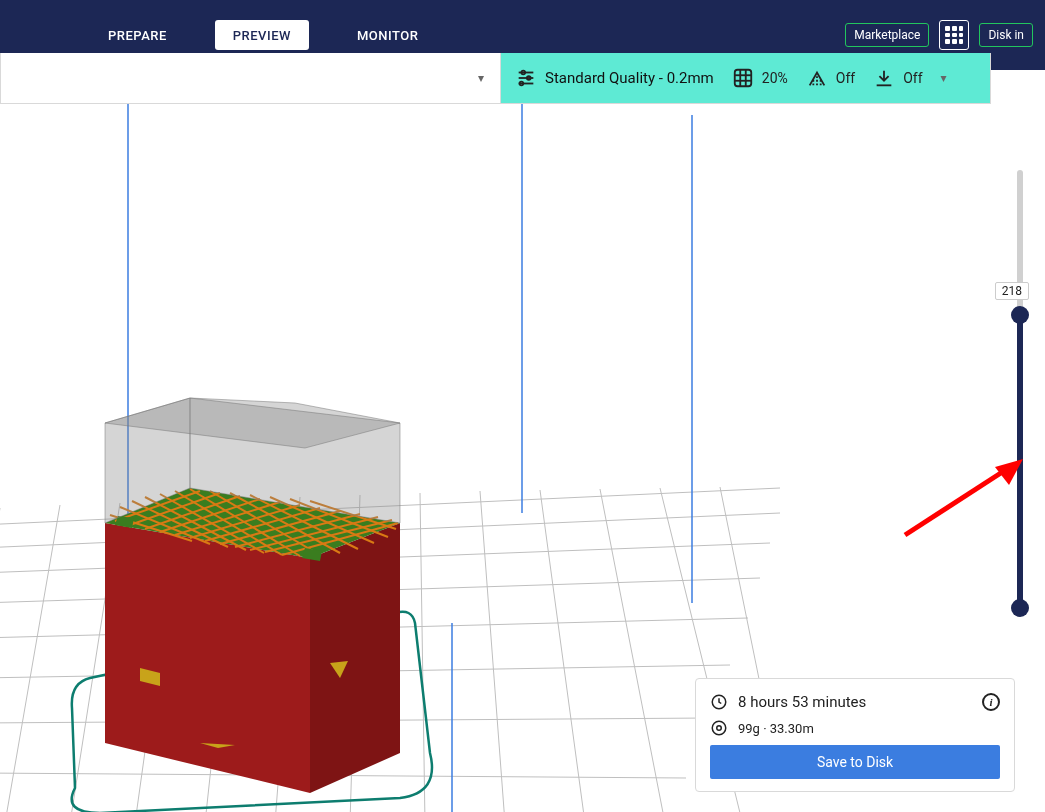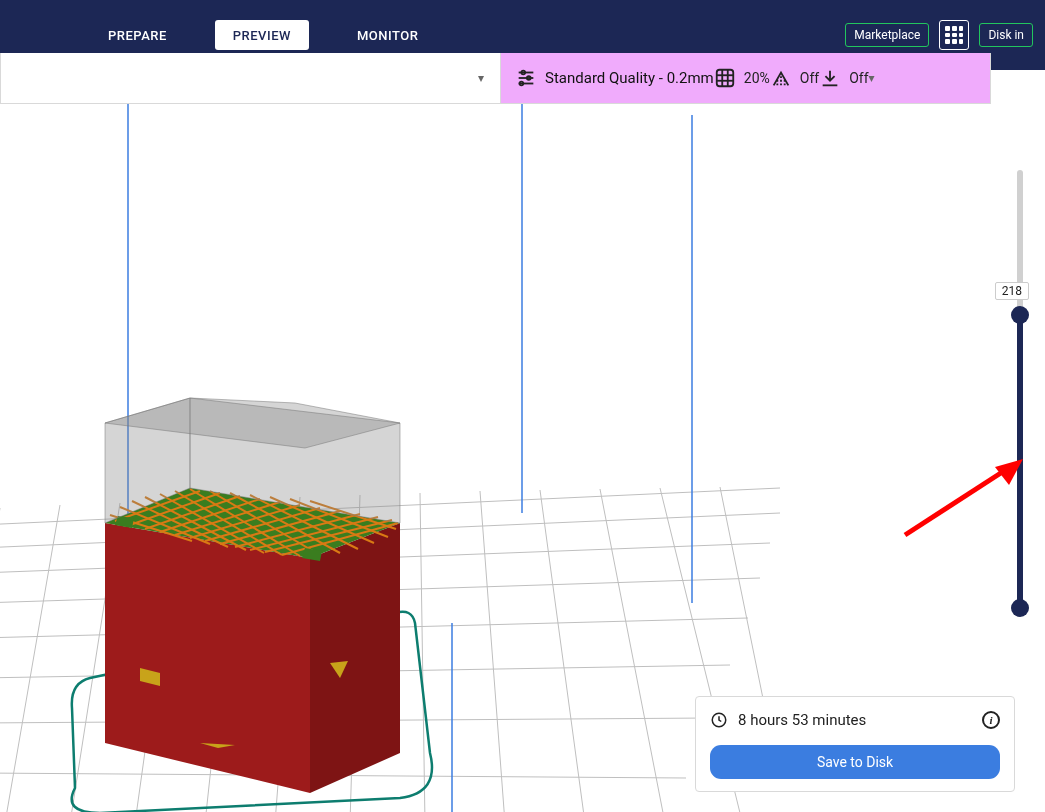--- a/index.html
+++ b/index.html
@@ -13,21 +13,21 @@
   .header-right { display: flex; align-items: center; gap: 10px; }
   .hdr-btn { border: 1px solid #22c55e; color: #fff; font-size: 12px; padding: 4px 8px; border-radius: 3px; background: transparent; display: flex; align-items: center; justify-content: center; }
   .grid-icon { width: 30px; height: 30px; border: 1px solid #fff; border-radius: 3px; display: flex; align-items: center; justify-content: center; }
   .grid-dots { width: 18px; height: 18px; display: grid; grid-template-columns: repeat(3,1fr); grid-template-rows: repeat(3,1fr); gap: 2px; }
   .grid-dots span { background:#fff; border-radius:1px; }
 
   
   .settings-row { position: absolute; top: 53px; left: 0; right: 54px; height: 51px; display: flex; }
   .left-slot { flex: 1; background:#fff; border:1px solid #d9d9d9; border-top:none; display:flex; align-items:center; justify-content:flex-end; padding-right:16px; }
   .chev { color:#666; font-size:12px; }
-  .right-slot { width: 490px; background:#f0abfc; border:1px solid #d9d9d9; border-top:none; border-left:none; display:flex; align-items:center; padding:0 14px; }
+  .right-slot { width: 490px; background:#5eead4; border:1px solid #d9d9d9; border-top:none; border-left:none; display:flex; align-items:center; padding:0 14px; gap:18px; }
   .setting { display:flex; align-items:center; gap:8px; color:#222; font-size:14px; }
   .setting svg { width:22px; height:22px; stroke:#222; fill:none; stroke-width:2; }
   .quality-label { font-size:15px; color:#111; flex:1; }
 
   
   .viewport { position:absolute; top:53px; left:0; right:0; bottom:0; background:#fff; z-index:-1; }
 
   
   .layer-slider { position:absolute; right:12px; top:170px; bottom:204px; width:26px; }
   .slider-track-bg { position:absolute; left:50%; top:0; bottom:0; width:6px; transform:translateX(-50%); background:#d0d0d0; border-radius:3px; }
@@ -35,21 +35,21 @@
   .slider-handle { position:absolute; left:50%; width:18px; height:18px; background:#1c2755; border-radius:50%; transform:translate(-50%,-50%); }
   .slider-label { position:absolute; right:4px; background:#fff; border:1px solid #ccc; padding:1px 6px; font-size:12px; color:#222; border-radius:2px; }
 
   
   .info-panel { position:absolute; right:30px; bottom:20px; width:320px; background:#fff; border:1px solid #d9d9d9; border-radius:4px; padding:14px 14px 12px; }
   .info-row { display:flex; align-items:center; gap:10px; margin-bottom:8px; color:#222; }
   .info-row.time { font-size:15px; font-weight:400; }
   .info-row.mat { font-size:13px; color:#222; }
   .info-row svg { width:18px; height:18px; stroke:#222; fill:none; stroke-width:2; }
   .info-icon { position:absolute; top:14px; right:14px; width:18px; height:18px; border:2px solid #222; border-radius:50%; display:flex; align-items:center; justify-content:center; font-size:11px; font-weight:700; color:#222; font-family:serif; font-style:italic; }
-  .save-btn { width:100%; height:34px; margin-top:8px; background:#3b7de0; color:#fff; border:none; border-radius:11px; font-size:14px; }
+  .save-btn { width:100%; height:34px; background:#3b7de0; color:#fff; border:none; border-radius:2px; font-size:14px; }
 
   
   .arrow-ann { position:absolute; left:895px; top:455px; width:130px; height:90px; pointer-events:none; }
   .arrow-ann svg line { stroke:#ff0000; stroke-width:5; }
   .arrow-ann svg polygon { fill:#ff0000; }
 
   
   .scene { position:absolute; top:53px; left:0; width:1045px; height:759px; }
 </style>
 </head>
@@ -237,14 +237,21 @@
 
 <div class="info-panel">
   <div class="info-icon">i</div>
   <div class="info-row time">
     <svg viewBox="0 0 24 24">
         <circle cx="12" cy="12" r="9"></circle>
         <path d="M12 7 v5 l3 2"></path>
       </svg>
     <span>8 hours 53 minutes</span>
   </div>
+  <div class="info-row mat">
+    <svg viewBox="0 0 24 24">
+        <circle cx="12" cy="12" r="9"></circle>
+        <circle cx="12" cy="12" r="3"></circle>
+      </svg>
+    <span>99g · 33.30m</span>
+  </div>
   <button class="save-btn">Save to Disk</button>
 </div>
 
 </body></html>

